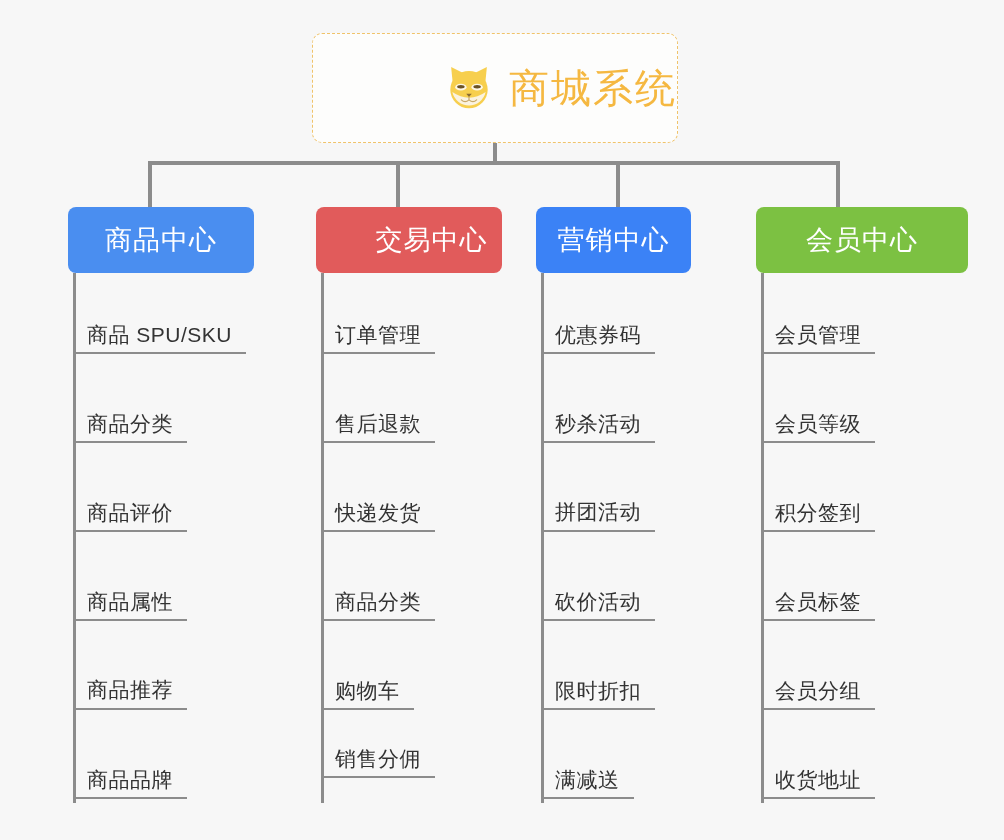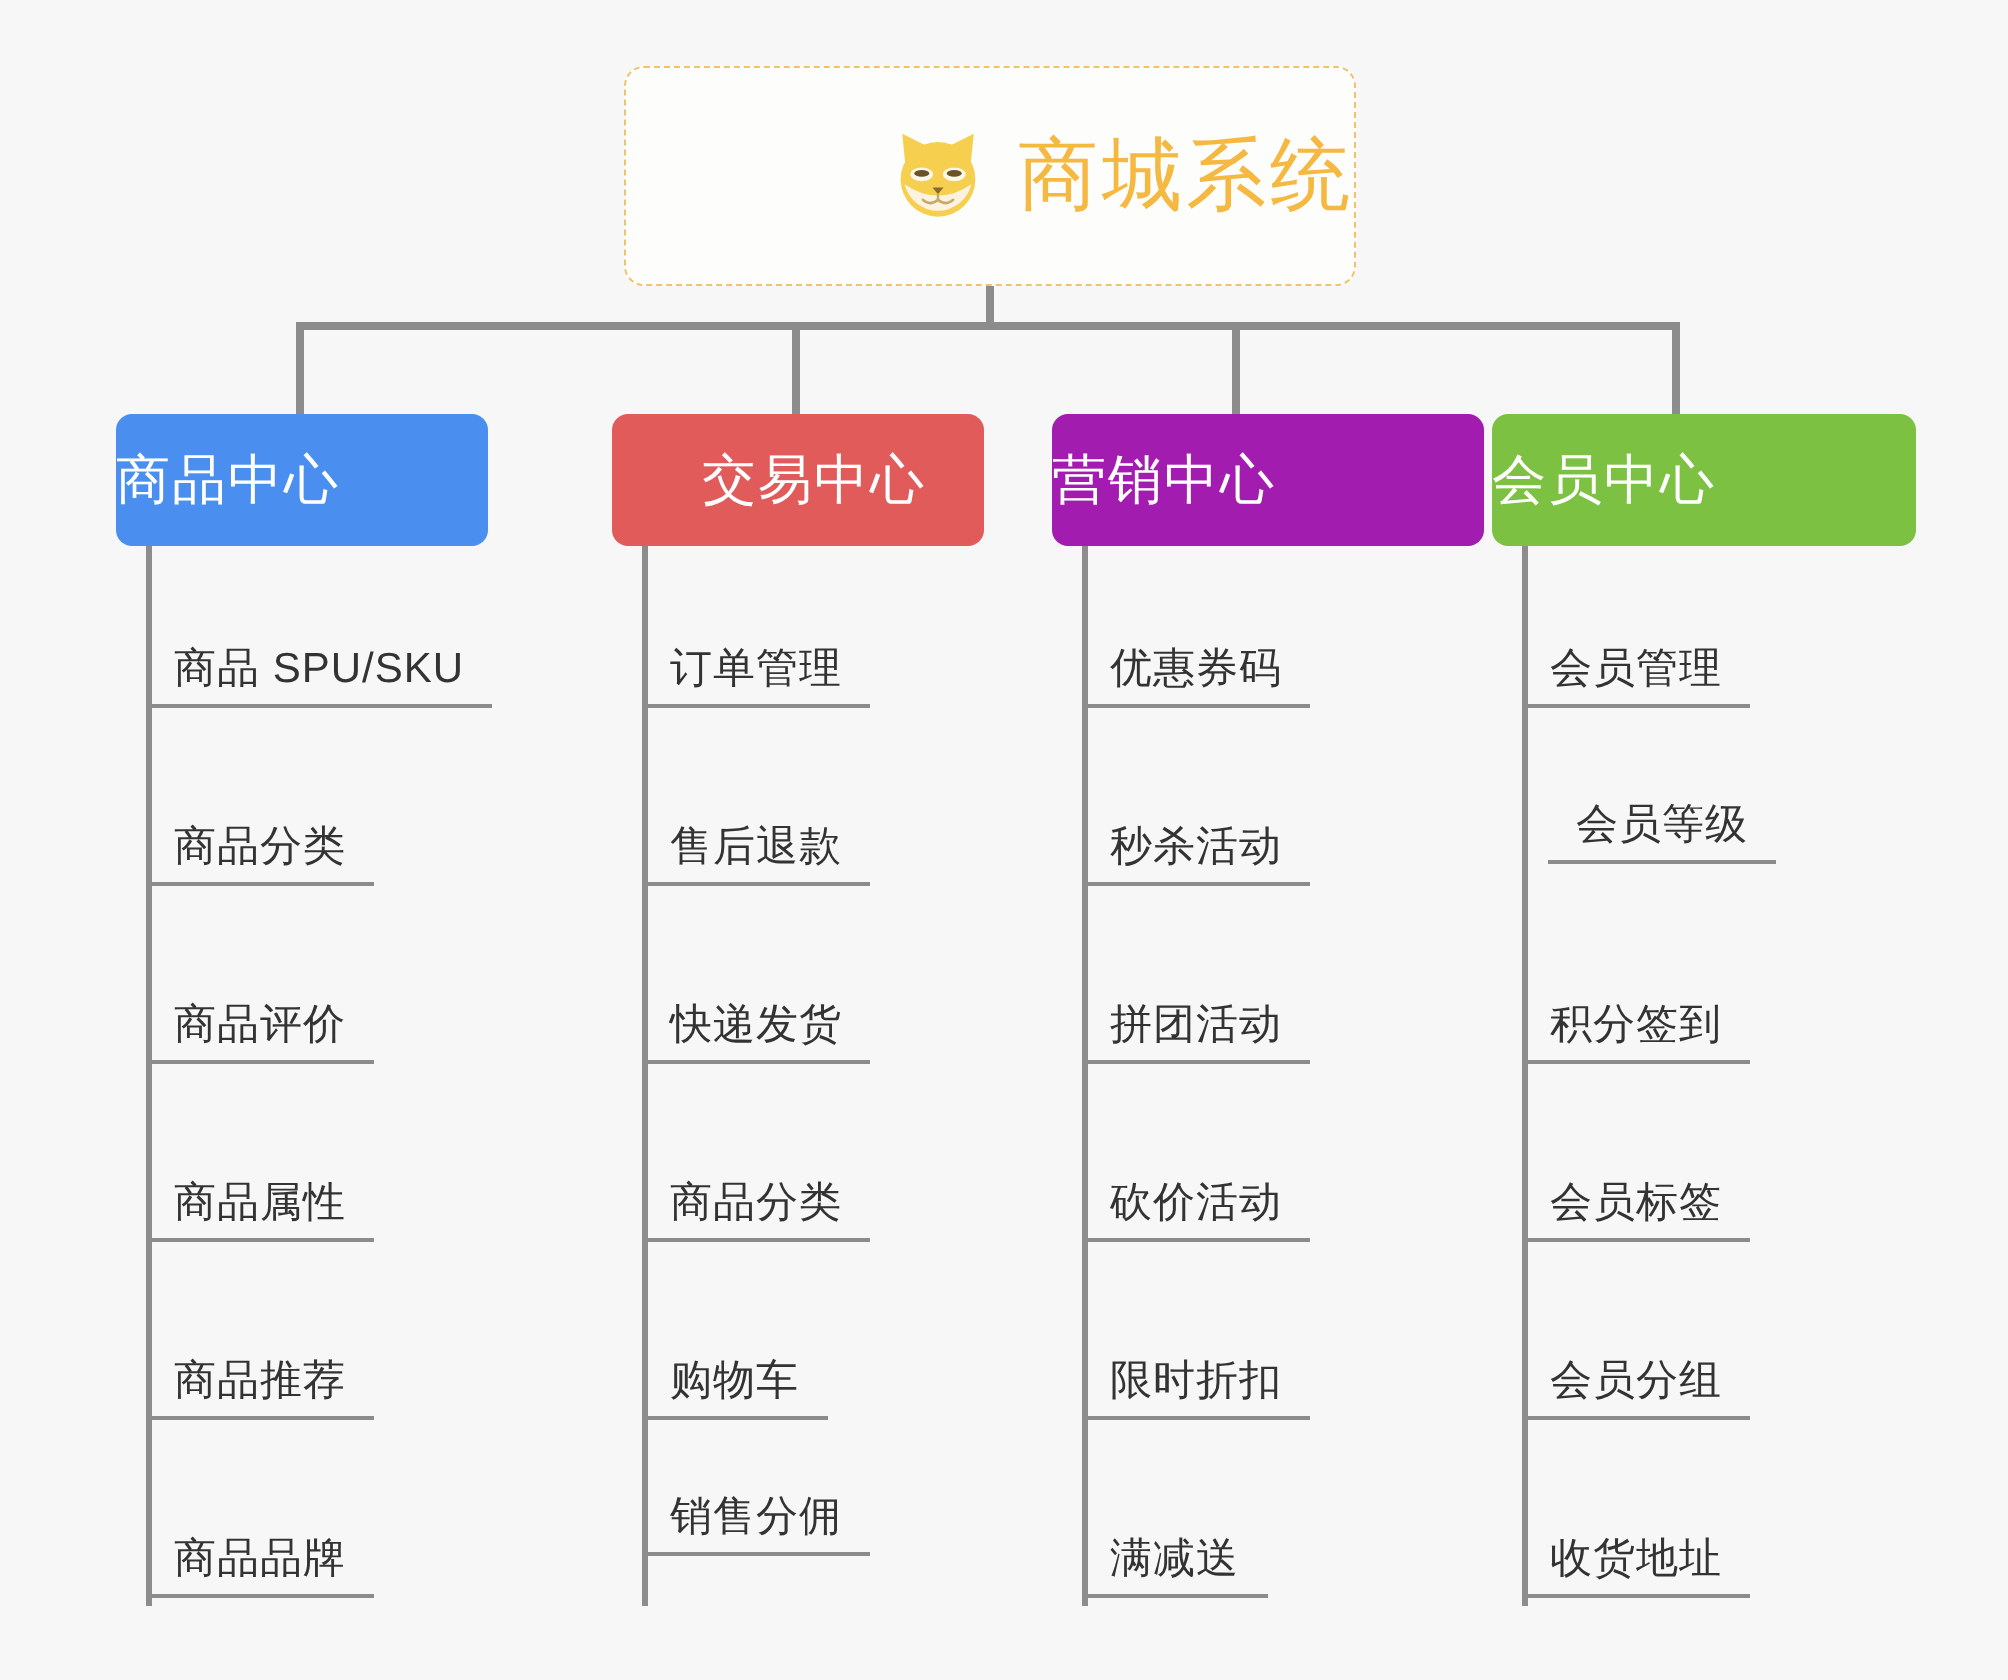--- a/index.html
+++ b/index.html
@@ -58,22 +58,23 @@
   .conn-v { width: 4px; }
   .conn-h { height: 4px; }
 
   
   .cat-box {
     position: absolute;
     height: 66px;
     border-radius: 8px;
     display: flex;
     align-items: center;
-    justify-content: flex-start;
+    justify-content: center;
     box-sizing: border-box;
+    margin-left: 10px;
   }
   .cat-label {
     font-size: 27px;
     color: #ffffff;
     letter-spacing: 1px;
     line-height: 1;
     white-space: nowrap;
   }
 
   
@@ -179,21 +180,21 @@
   <div class="leaf" style="left:321px; top:579px;">
     <span class="leaf-text">商品分类</span>
   </div>
   <div class="leaf" style="left:321px; top:668px;">
     <span class="leaf-text">购物车</span>
   </div>
   <div class="leaf" style="left:321px; top:736px;">
     <span class="leaf-text">销售分佣</span>
   </div>
 
-  <div class="cat-box" style="left:526px; top:207px; width:216px; background:#a21caf;">
+  <div class="cat-box" style="left:526px; top:207px; width:155px; background:#3b82f6;">
     <span class="cat-label">营销中心</span>
   </div>
   <div class="col-spine" style="left:541px; top:273px; height:530px;"></div>
   <div class="leaf" style="left:541px; top:312px;">
     <span class="leaf-text">优惠券码</span>
   </div>
   <div class="leaf" style="left:541px; top:401px;">
     <span class="leaf-text">秒杀活动</span>
   </div>
   <div class="leaf" style="left:541px; top:490px;font-family:Liberation Serif, serif;">
@@ -209,21 +210,21 @@
     <span class="leaf-text">满减送</span>
   </div>
 
   <div class="cat-box" style="left:746px; top:207px; width:212px; background:#7cc142;">
     <span class="cat-label">会员中心</span>
   </div>
   <div class="col-spine" style="left:761px; top:273px; height:530px;"></div>
   <div class="leaf" style="left:761px; top:312px;">
     <span class="leaf-text">会员管理</span>
   </div>
-  <div class="leaf" style="left:761px; top:390px;margin-left:13px;">
+  <div class="leaf" style="left:761px; top:401px;">
     <span class="leaf-text">会员等级</span>
   </div>
   <div class="leaf" style="left:761px; top:490px;">
     <span class="leaf-text">积分签到</span>
   </div>
   <div class="leaf" style="left:761px; top:579px;">
     <span class="leaf-text">会员标签</span>
   </div>
   <div class="leaf" style="left:761px; top:668px;">
     <span class="leaf-text">会员分组</span>

